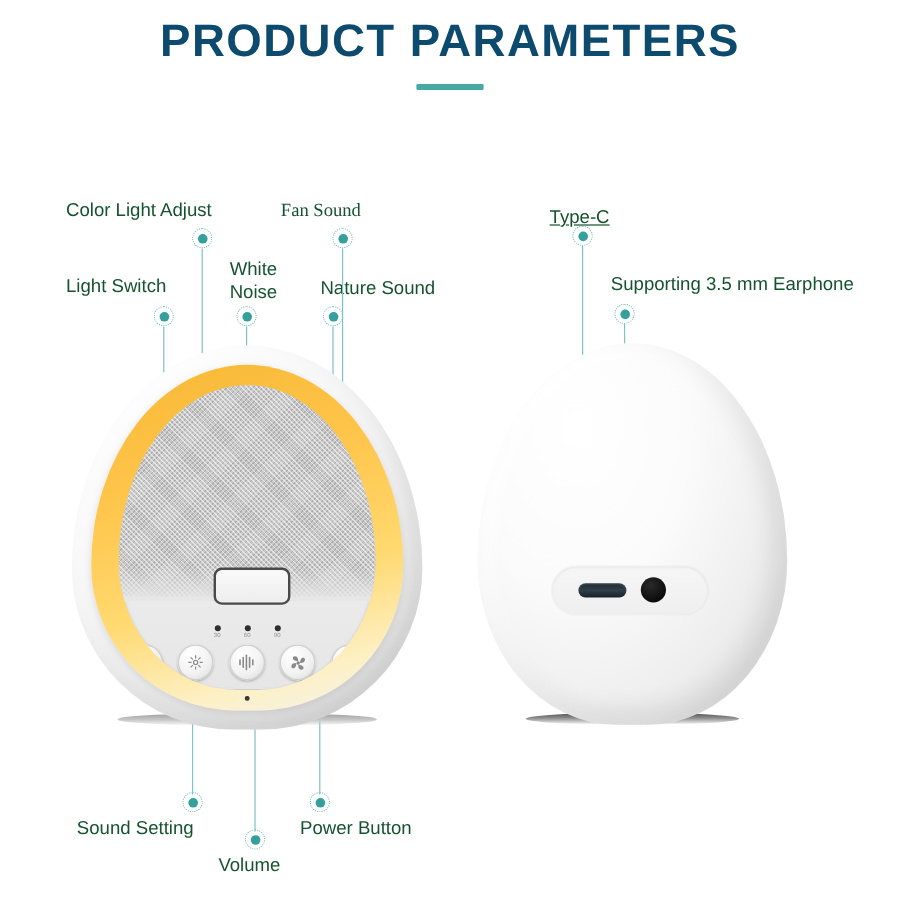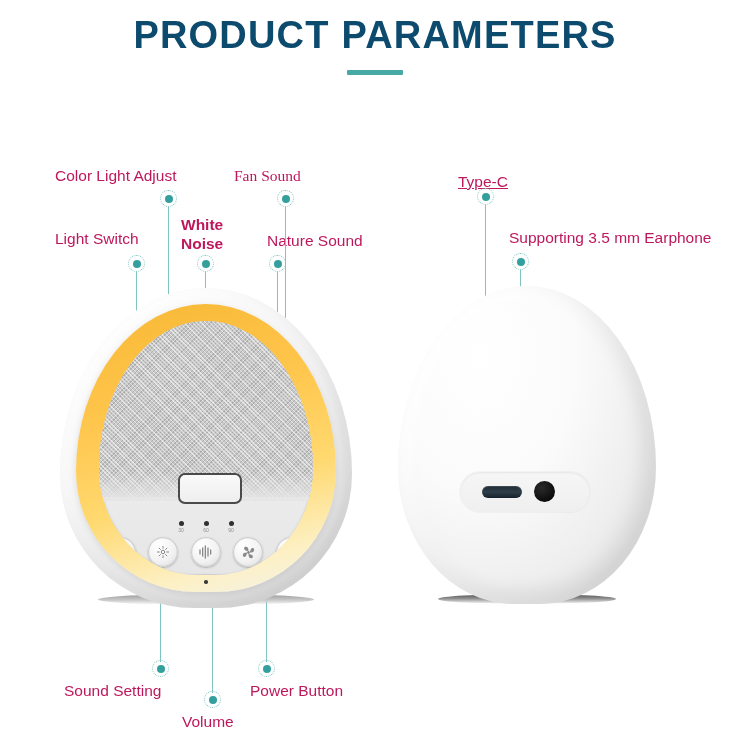--- a/index.html
+++ b/index.html
@@ -16,24 +16,24 @@
     font-size:38px;font-weight:bold;letter-spacing:1.2px;color:#0c4a6e;
     font-family:"Liberation Sans", sans-serif;
   }
   .title-rule{
     position:absolute;left:347px;top:70px;width:56px;height:5px;
     background:#46a9a6;border-radius:1px;
   }
 
   
   .callout-label{
-    position:absolute;color:#be185d;font-size:15.5px;line-height:19px;
+    position:absolute;color:#14532d;font-size:15.5px;line-height:19px;
     white-space:pre-line;font-family:"Liberation Sans", sans-serif;
   }
-  .callout-label.center{text-align:left;font-weight:bold;}
+  .callout-label.center{text-align:right;}
 
   
   .marker{
     position:absolute;width:17px;height:17px;border-radius:50%;
     border:1.4px dotted #7ec6c3;box-sizing:border-box;
     display:flex;align-items:center;justify-content:center;
   }
   .marker::after{
     content:"";width:8px;height:8px;border-radius:50%;background:#34a09d;
   }

